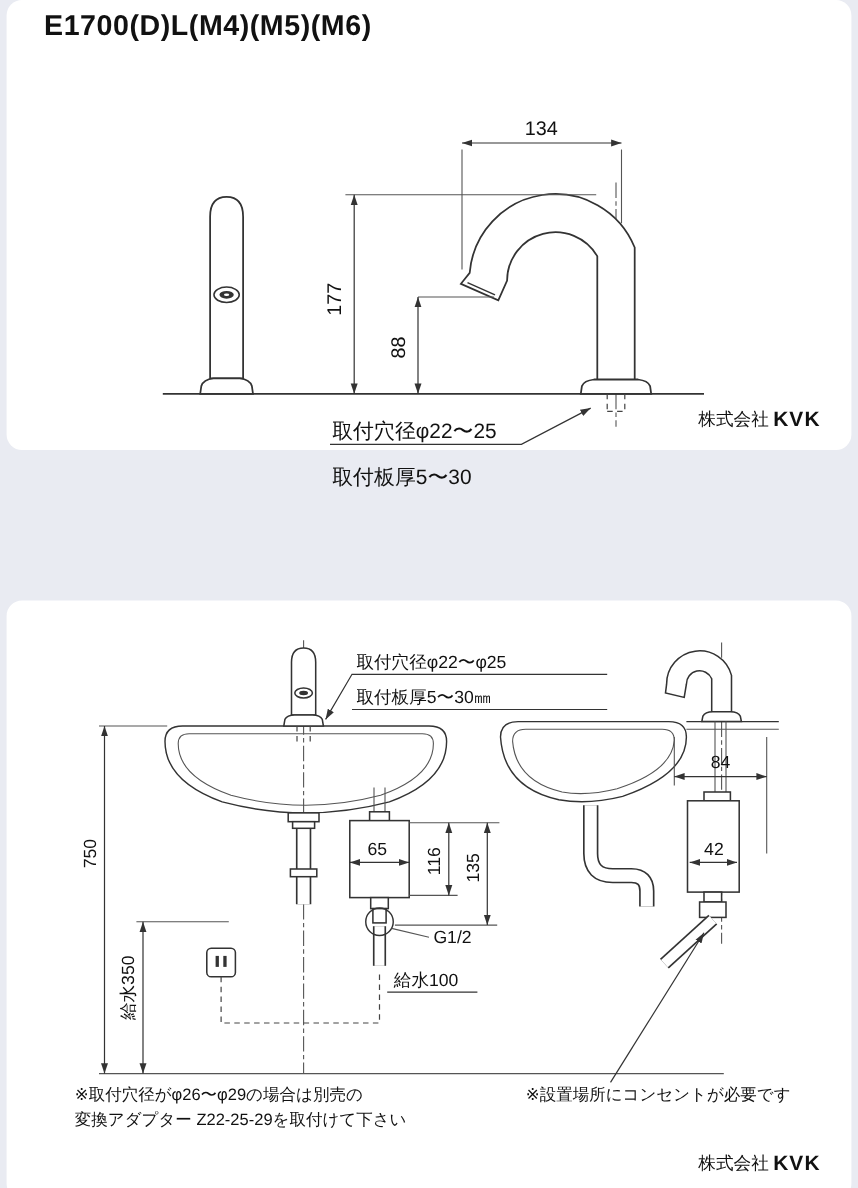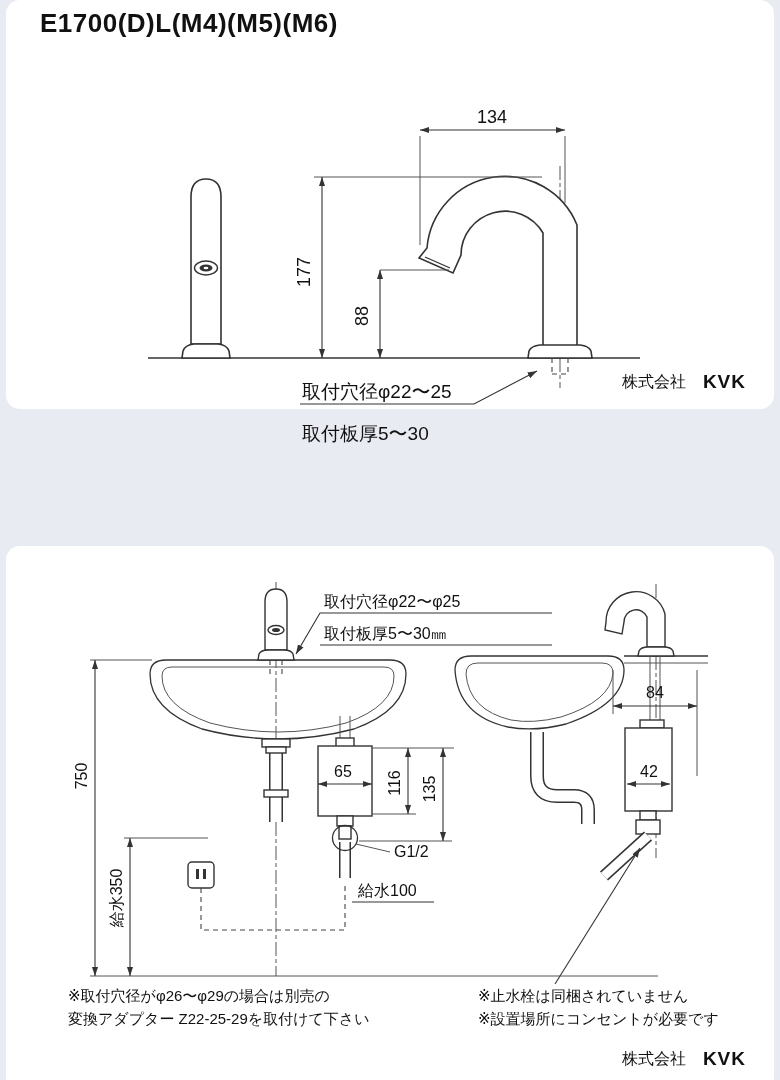--- a/index.html
+++ b/index.html
@@ -9,21 +9,21 @@
     font-family:"Liberation Sans","DejaVu Sans",sans-serif;
   }
   .card{position:absolute;left:6px;width:768px;background:#ffffff;border-radius:14px;}
   .card-top{top:0;height:409px;}
   .card-bottom{top:546px;height:544px;}
   .title{
     position:absolute;left:34px;top:8px;margin:0;
     font-size:26px;font-weight:600;color:#111;letter-spacing:.5px;
   }
   svg.draw{position:absolute;left:0;top:0;}
-  .brand{position:absolute;right:28px;display:flex;align-items:center;gap:17px;color:#111;}
+  .brand{position:absolute;right:28px;display:flex;align-items:flex-start;gap:4px;color:#111;}
   .card-top .brand{bottom:16px;}
   .card-bottom .brand{bottom:20px;}
   .brand-prefix{font-size:16px;}
   .brand-logo{font-size:19px;font-weight:800;letter-spacing:1px;}
   .footnotes{position:absolute;top:438px;font-size:15px;color:#111;line-height:23px;white-space:nowrap;}
   .fn-left{left:62px;}
   .fn-right{left:472px;}
   .fn-indent{}
 
   
@@ -249,21 +249,20 @@
       </g>
 
       <path class="dim" d="M 549,438 L 634,302" marker-end="url(#ar2)"></path>
     </svg>
 
     <div class="footnotes fn-left">
       <div>※取付穴径がφ26〜φ29の場合は別売の</div>
       <div class="fn-indent">変換アダプター Z22-25-29を取付けて下さい</div>
     </div>
     <div class="footnotes fn-right">
-      <div>※止水栓は同梱されていません</div>
       <div>※設置場所にコンセントが必要です</div>
     </div>
 
     <div class="brand">
       <span class="brand-prefix">株式会社</span>
       <span class="brand-logo">KVK</span>
     </div>
   </section>
 
 </div>

